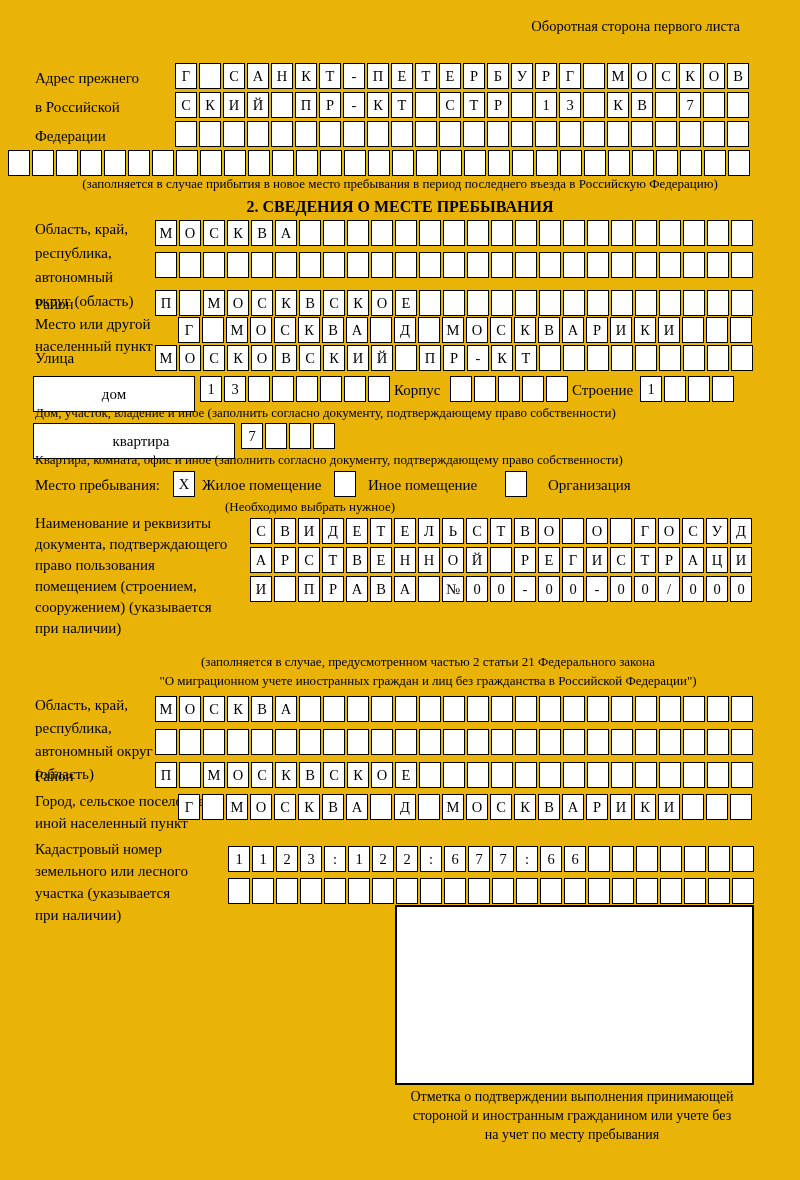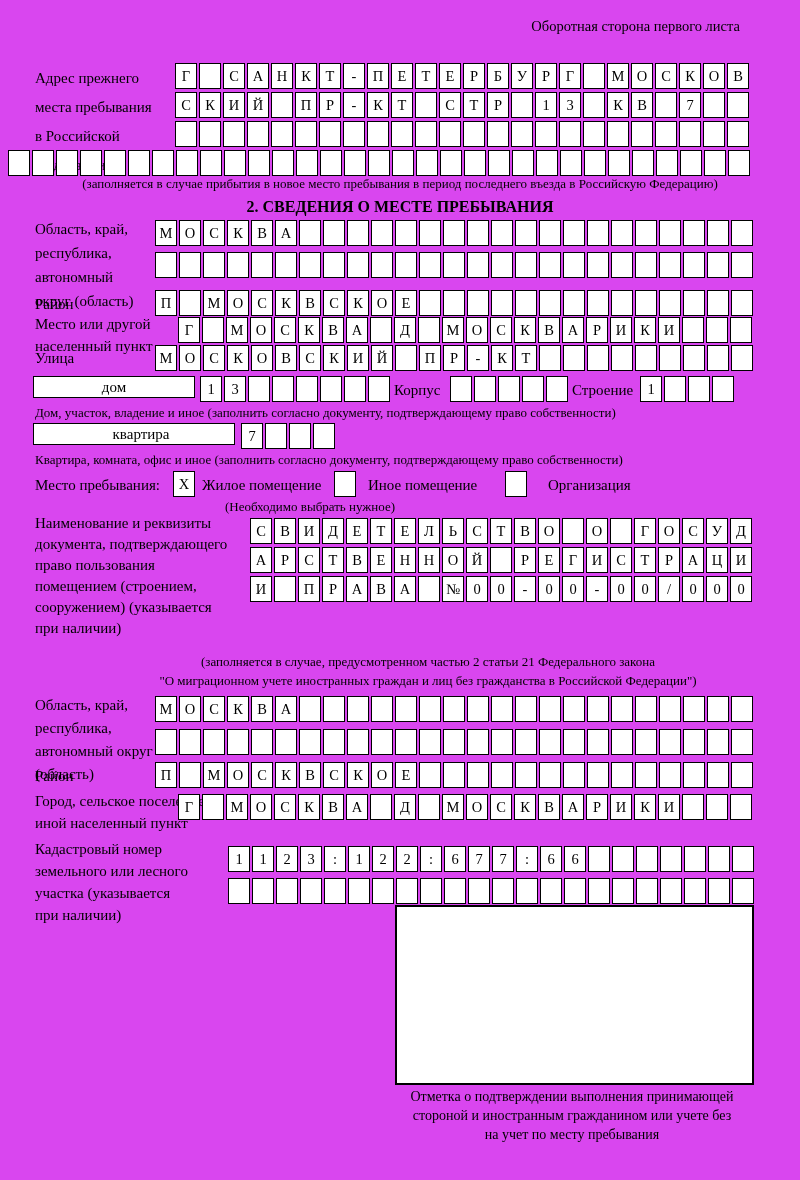--- a/index.html
+++ b/index.html
@@ -1,40 +1,39 @@
 <!DOCTYPE html>
 <html><head>
 <meta charset="utf-8">
 <style>
   html,body{margin:0;padding:0;background:#fff;}
-  .page{position:relative;width:800px;height:1180px;background:#d946ef;
+  .page{position:relative;width:800px;height:1180px;background:#eab308;
         font-family:"Liberation Serif","DejaVu Serif",serif;color:#000;overflow:hidden;}
   .abs{position:absolute;}
   .row{position:absolute;display:flex;gap:2px;}
   .box{box-sizing:border-box;flex:0 0 auto;width:22px;height:26px;border:1.6px solid #000;
        display:inline-flex;align-items:center;justify-content:center;
        font-size:14.5px;font-weight:400;background:#fff;}
   .lbl{position:absolute;font-size:15px;line-height:22px;}
   .cap{position:absolute;font-size:13px;}
   .center{left:0;width:800px;text-align:center;}
   .title{position:absolute;font-weight:bold;font-size:16px;}
-  .widebox{position:absolute;box-sizing:border-box;height:22px;border:1.6px solid #000;
+  .widebox{position:absolute;box-sizing:border-box;height:36px;border:1.6px solid #000;
            display:flex;align-items:center;justify-content:center;font-size:15px;background:#fff;}
   .bigbox{position:absolute;border:2px solid #000;background:#fff;}
 </style>
 </head>
 <body>
 
 <div class="page">
 
   <div class="abs" style="left:0;top:18px;width:740px;text-align:right;font-size:14.5px;">Оборотная сторона первого листа</div>
 
   <div class="lbl" style="left:35px;top:64px;width:145px;line-height:29px;">
       <div>Адрес прежнего</div>
-      <div>места пребывания</div>
       <div>в Российской</div>
       <div>Федерации</div>
     </div>
   <div class="row" style="left:175px;top:63px;">
       <span class="box">Г</span>
       <span class="box"></span>
       <span class="box">С</span>
       <span class="box">А</span>
       <span class="box">Н</span>
       <span class="box">К</span>

